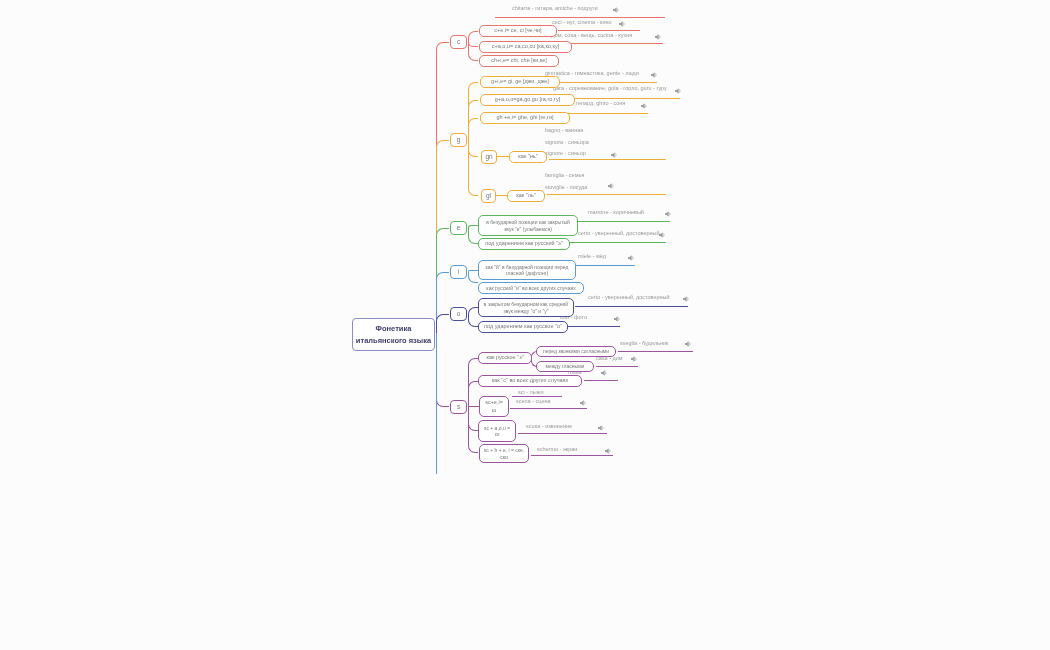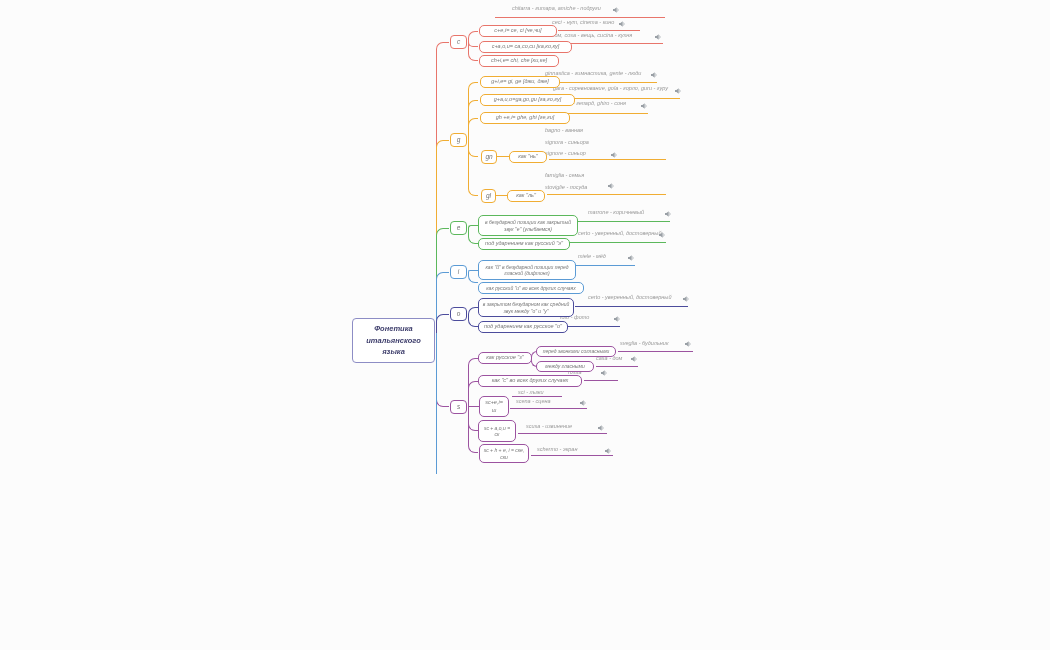--- a/index.html
+++ b/index.html
@@ -1,17 +1,17 @@
 <!DOCTYPE html>
 <html><head>
 <meta charset="utf-8">
 <style>
   html,body{margin:0;padding:0;background:#fcfcfc;}
   .cv{position:relative;width:1050px;height:474px;background:#fcfcfc;overflow:hidden;
-      font-family:"Liberation Sans",sans-serif;font-style:italic;}
+      font-family:"Liberation Sans",sans-serif;}
   .root{position:absolute;left:352px;top:318px;width:83px;background:#fff;
         border:1.5px solid #8d8dc5;border-radius:4px;color:#3d3d6b;font-size:7.5px;
         font-weight:bold;text-align:center;padding:4px 2px;line-height:1.55;
         z-index:30;box-sizing:border-box;}
   .box{position:absolute;background:#fff;border:1px solid;border-radius:5px;color:#777;
        font-size:5.5px;line-height:1.3;display:flex;align-items:center;justify-content:center;
        text-align:center;padding:1px 3px;box-sizing:border-box;z-index:20;}
   .letter{border-radius:4px;font-size:6.5px;}
   .small{font-size:5px;}
   .ann{position:absolute;font-size:5.5px;color:#999;white-space:nowrap;z-index:16;}

